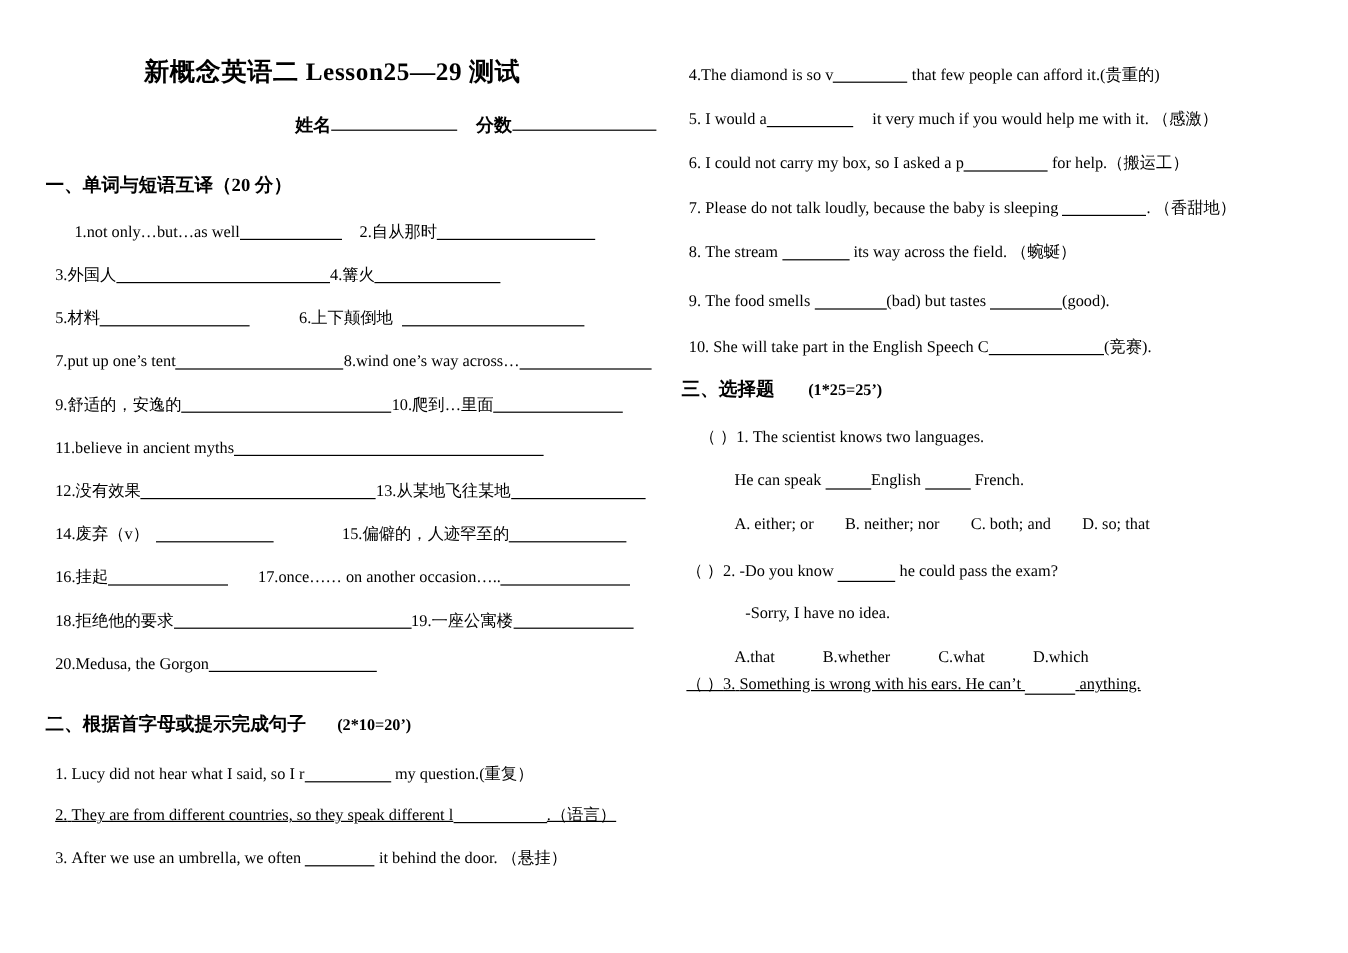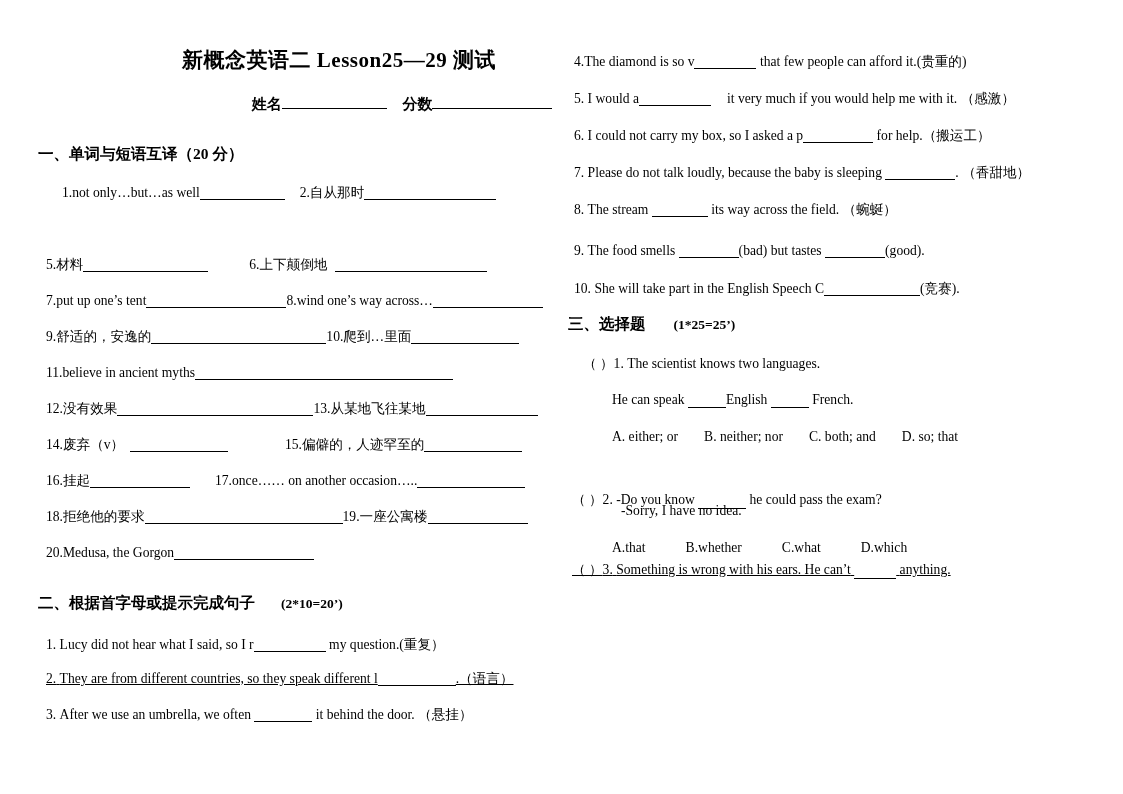--- a/index.html
+++ b/index.html
@@ -18,21 +18,21 @@
   .page {
     position: relative;
     width: 1123px;
     height: 794px;
     box-sizing: border-box;
   }
   .col {
     position: absolute;
     top: 0;
   }
-  .col-left  { left: 38px;  width: 520px; text-align: center; }
+  .col-left  { left: 38px;  width: 520px; }
   .col-right { left: 568px; width: 540px; }
 
   .title {
     font-family: "Liberation Serif", "DejaVu Serif", serif;
     font-weight: bold;
     font-size: 21px;
     letter-spacing: 0.5px;
     margin: 0;
     padding-top: 46px;
     padding-left: 82px;
@@ -89,20 +89,23 @@
     </div>
 
     <div class="sec-head" style="position:absolute;top:144px;left:0;">一、单词与短语互译（20 分）</div>
 
     <div class="row" style="position:absolute;top:186px;left:24px;">
       <span>1.</span><span>not only…but…as well</span><span class="u" style="width:85px"></span>
       <span class="gap" style="width:8px"></span>
       <span>2.</span><span>自从那时</span><span class="u" style="width:132px"></span>
     </div>
 
+    <div class="row" style="position:absolute;top:222px;left:8px;">
+      <span>3.</span><span>外国人</span><span class="u" style="width:178px"></span><span>4.</span><span>篝火</span><span class="u" style="width:105px"></span>
+    </div>
 
     <div class="row" style="position:absolute;top:258px;left:8px;">
       <span>5.</span><span>材料</span><span class="u" style="width:125px"></span>
       <span class="gap" style="width:34px"></span>
       <span>6.</span><span>上下颠倒地</span><span class="gap" style="width:8px"></span><span class="u" style="width:152px"></span>
     </div>
 
     <div class="row" style="position:absolute;top:294px;left:8px;">
       <span>7.</span><span>put up one’s tent</span><span class="u" style="width:140px"></span><span>8.</span><span>wind one’s way across…</span><span class="u" style="width:110px"></span>
     </div>
@@ -194,21 +197,21 @@
     <div class="choice-q" style="position:absolute;top:355px;left:4px;margin-left:11px;">
       <span>（ ）</span><span>1.</span>&nbsp;<span>The scientist knows two languages.</span>
     </div>
     <div class="choice-sub" style="position:absolute;top:392px;left:44px;">
       <span>He can speak</span>&nbsp;<span class="u" style="width:38px"></span><span>English</span>&nbsp;<span class="u" style="width:38px"></span>&nbsp;<span>French.</span>
     </div>
     <div class="choice-opts" style="position:absolute;top:429px;left:44px;text-align:center;">
       <span>A. either; or</span><span class="gap" style="width:26px"></span><span>B. neither; nor</span><span class="gap" style="width:26px"></span><span>C. both; and</span><span class="gap" style="width:26px"></span><span>D. so; that</span>
     </div>
 
-    <div class="choice-q" style="position:absolute;top:467px;left:4px;margin-top:24px;">
+    <div class="choice-q" style="position:absolute;top:467px;left:4px;">
       <span>（ ）</span><span>2.</span>&nbsp;<span>-Do you know</span>&nbsp;<span class="u" style="width:48px"></span>&nbsp;<span>he could pass the exam?</span>
     </div>
     <div class="choice-sub" style="position:absolute;top:503px;left:53px;">
       <span>-Sorry, I have no idea.</span>
     </div>
     <div class="choice-opts" style="position:absolute;top:540px;left:44px;">
       <span>A.that</span><span class="gap" style="width:40px"></span><span>B.whether</span><span class="gap" style="width:40px"></span><span>C.what</span><span class="gap" style="width:40px"></span><span>D.which</span>
     </div>
 
     <div class="choice-q" style="position:absolute;top:561px;left:4px;text-decoration:underline;">

